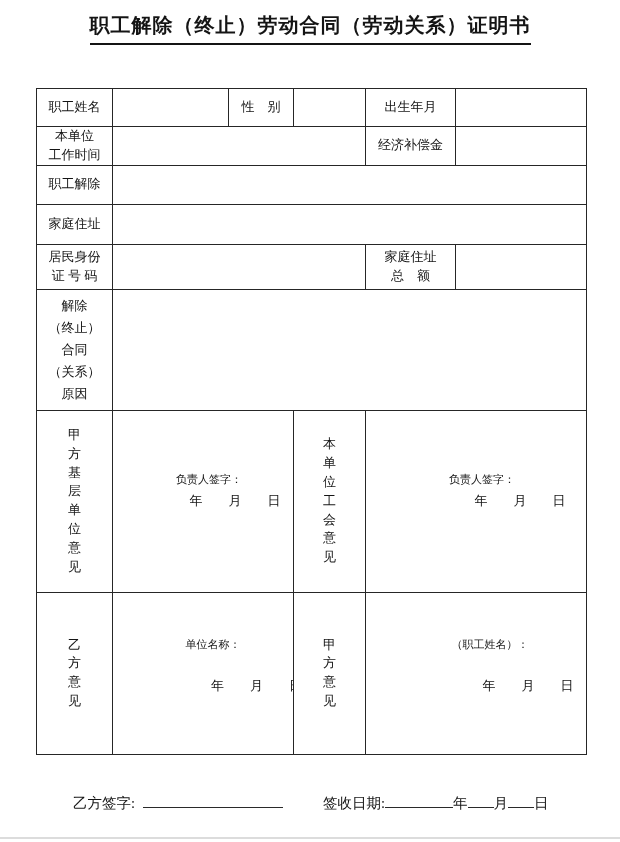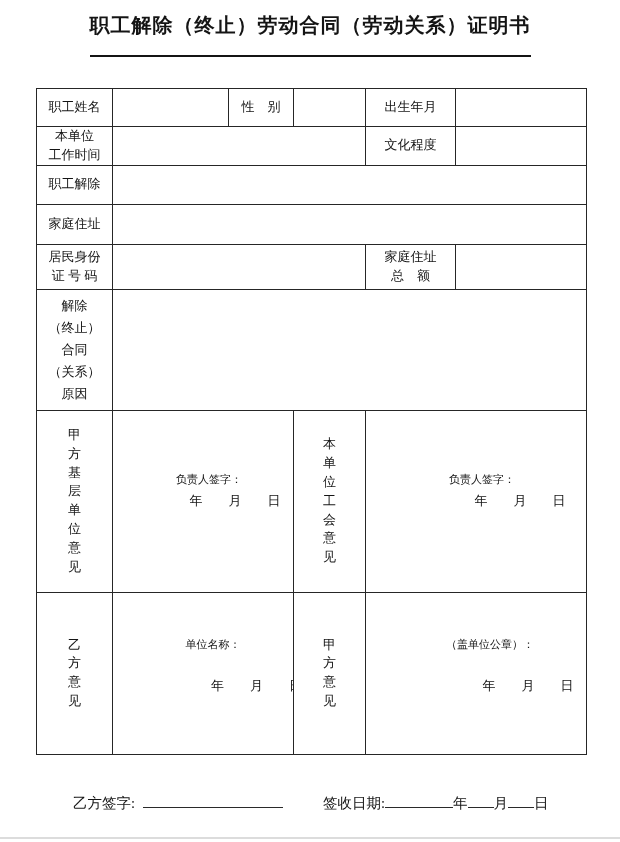--- a/index.html
+++ b/index.html
@@ -5,21 +5,21 @@
   * { margin:0; padding:0; box-sizing:border-box; }
   html,body { background:#ffffff; }
   .page {
     position:relative; width:620px; height:842px; background:#fff;
     color:#141414; font-family:"Liberation Serif","DejaVu Serif",serif;
     overflow:hidden;
   }
   .title-wrap { text-align:center; padding-top:12px; }
   .title {
     display:inline-block; font-size:20px; font-weight:700; letter-spacing:1px;
-    border-bottom:2px solid #141414; padding-bottom:16px; white-space:nowrap;
+    border-bottom:2px solid #141414; padding-bottom:4px; white-space:nowrap;
   }
   .unit-line { position:absolute; left:70px; top:61px; font-size:13.5px; }
 
   table.form {
     position:absolute; left:36px; top:88px; width:550px;
     border-collapse:collapse; table-layout:fixed;
     font-size:13px;
     border-radius:29px;
   }
   table.form td {
@@ -85,21 +85,21 @@
         <td></td>
         <td>性　别</td>
         <td></td>
         <td>出生年月</td>
         <td></td>
       </tr>
       <tr class="r2">
         <td class="pre ml2">本单位
 工作时间</td>
         <td colspan="3"></td>
-        <td>文化程度</td>
+        <td>经济补偿金</td>
         <td></td>
       </tr>
       <tr class="r3">
         <td>职工解除</td>
         <td colspan="5"></td>
       </tr>
       <tr class="r4">
         <td>家庭住址</td>
         <td colspan="5"></td>
       </tr>
@@ -158,21 +158,21 @@
             <div class="sig-label">单位名称：</div>
             <div class="sig-date">年　　月　　日</div>
           </div>
         </td>
         <td class="v4">甲
 方
 意
 见</td>
         <td colspan="2" class="sig sig-d8">
           <div class="inner">
-            <div class="sig-label">（盖单位公章）：</div>
+            <div class="sig-label">（职工姓名）：</div>
             <div class="sig-date">年　　月　　日</div>
           </div>
         </td>
       </tr>
     </tbody>
   </table>
 
   <div class="footer">
     <span class="f-left">
       <span>乙方签字:</span><span class="uline ul-sign"></span>

